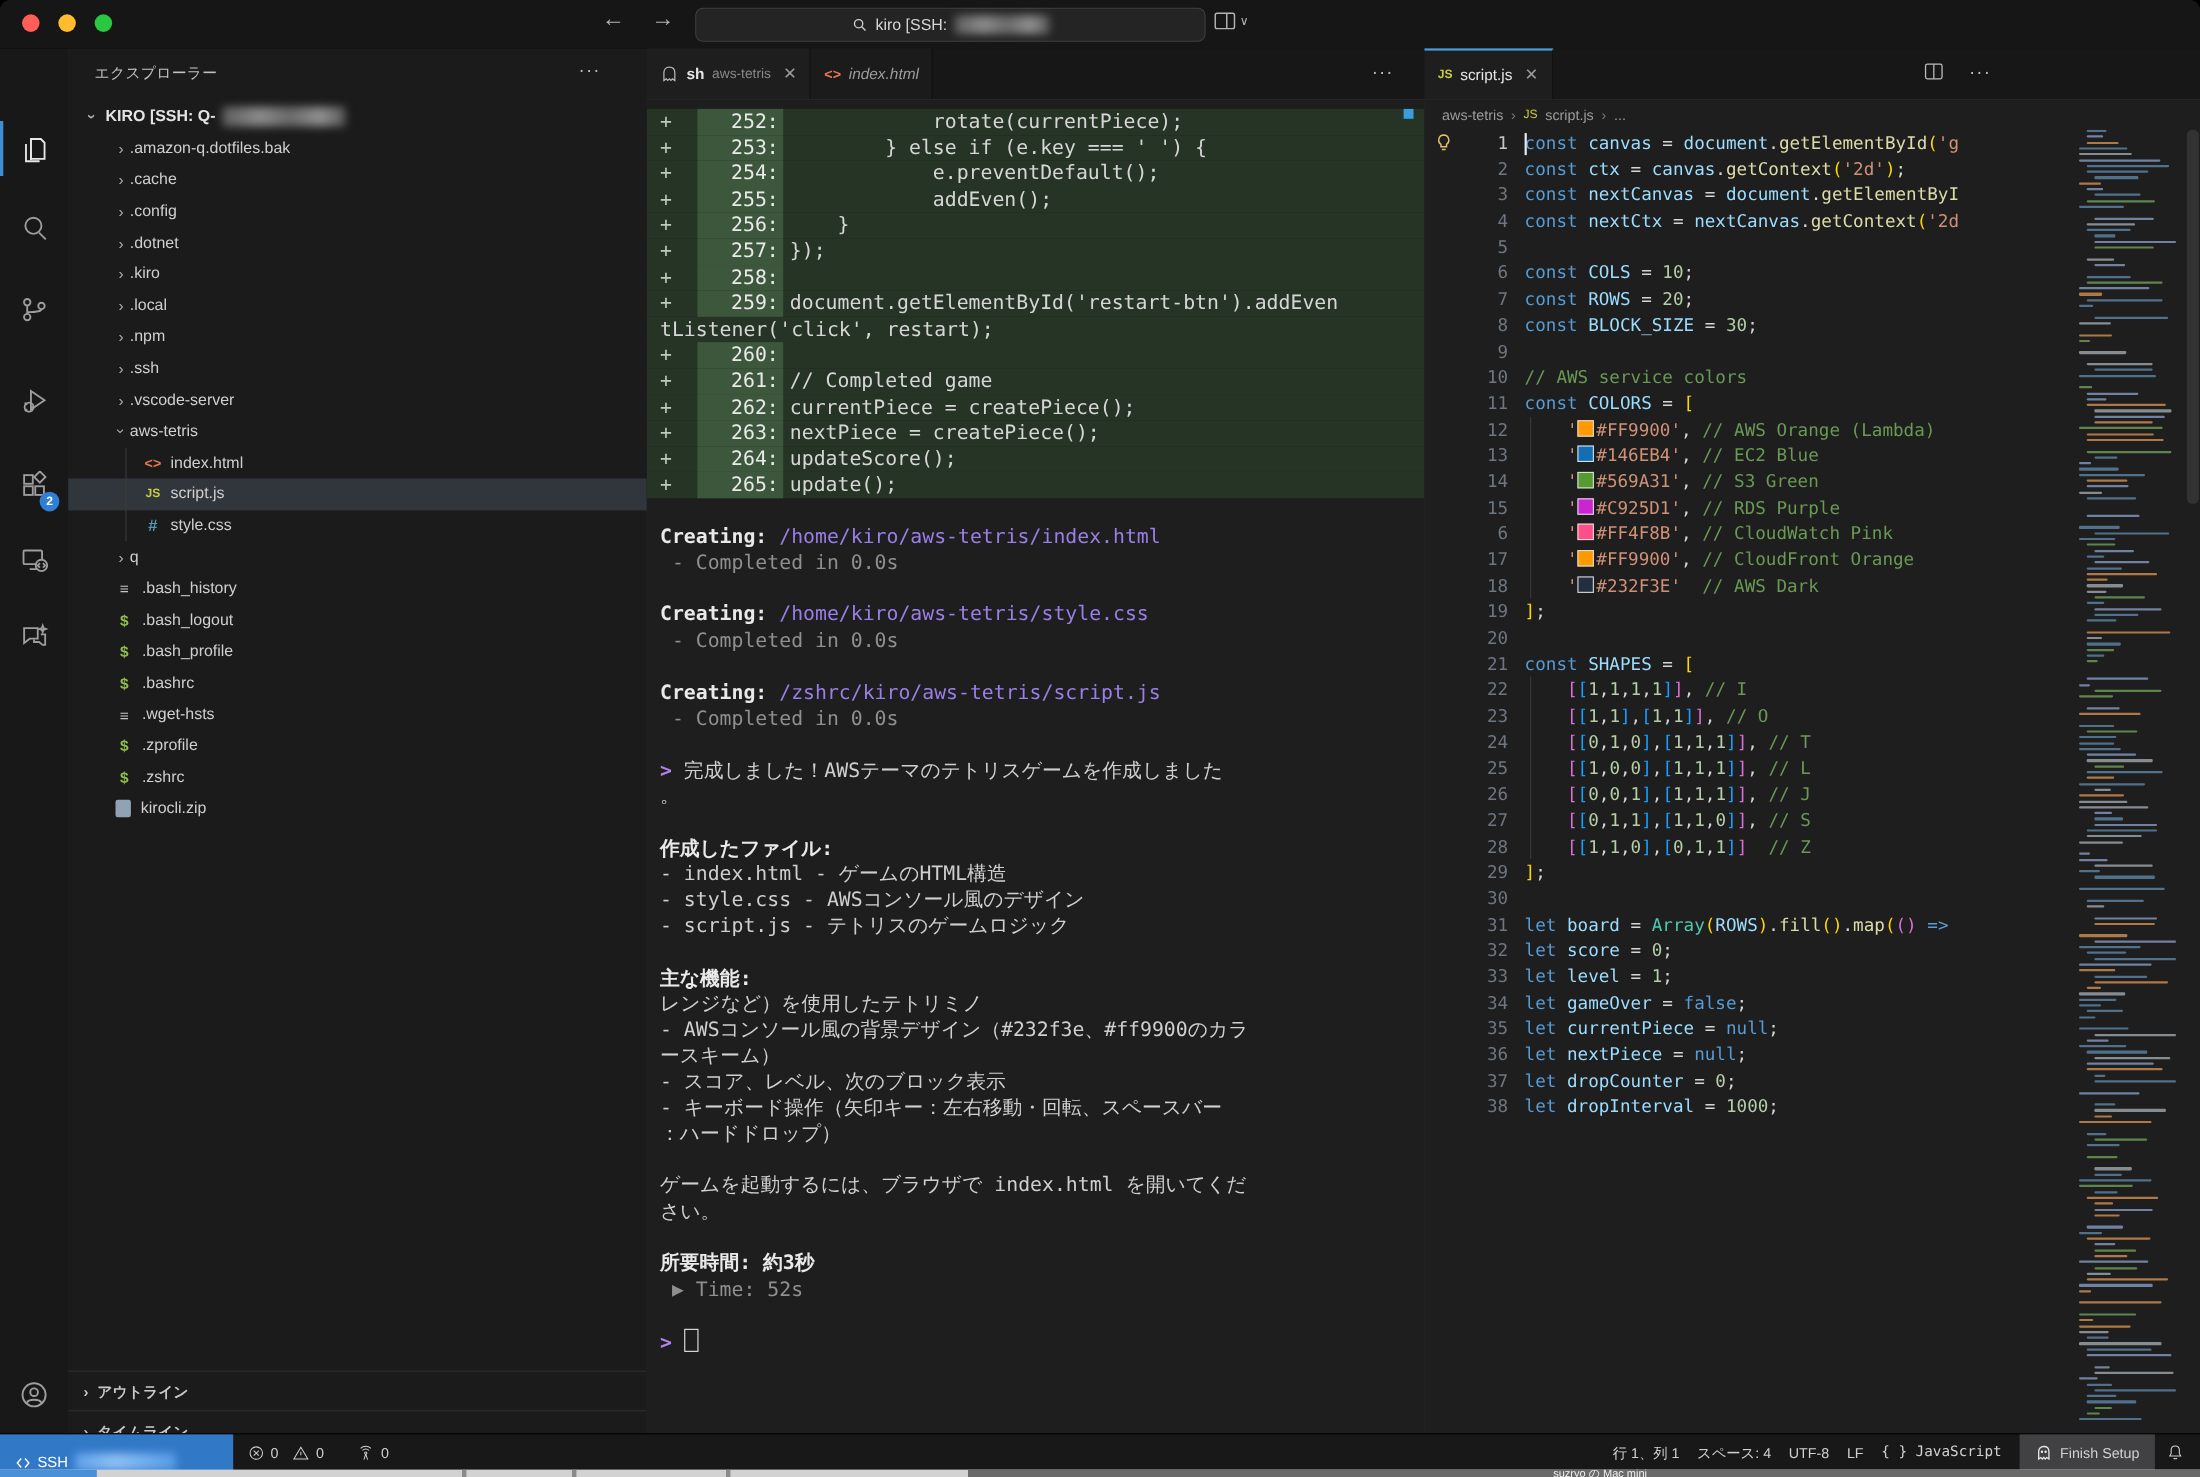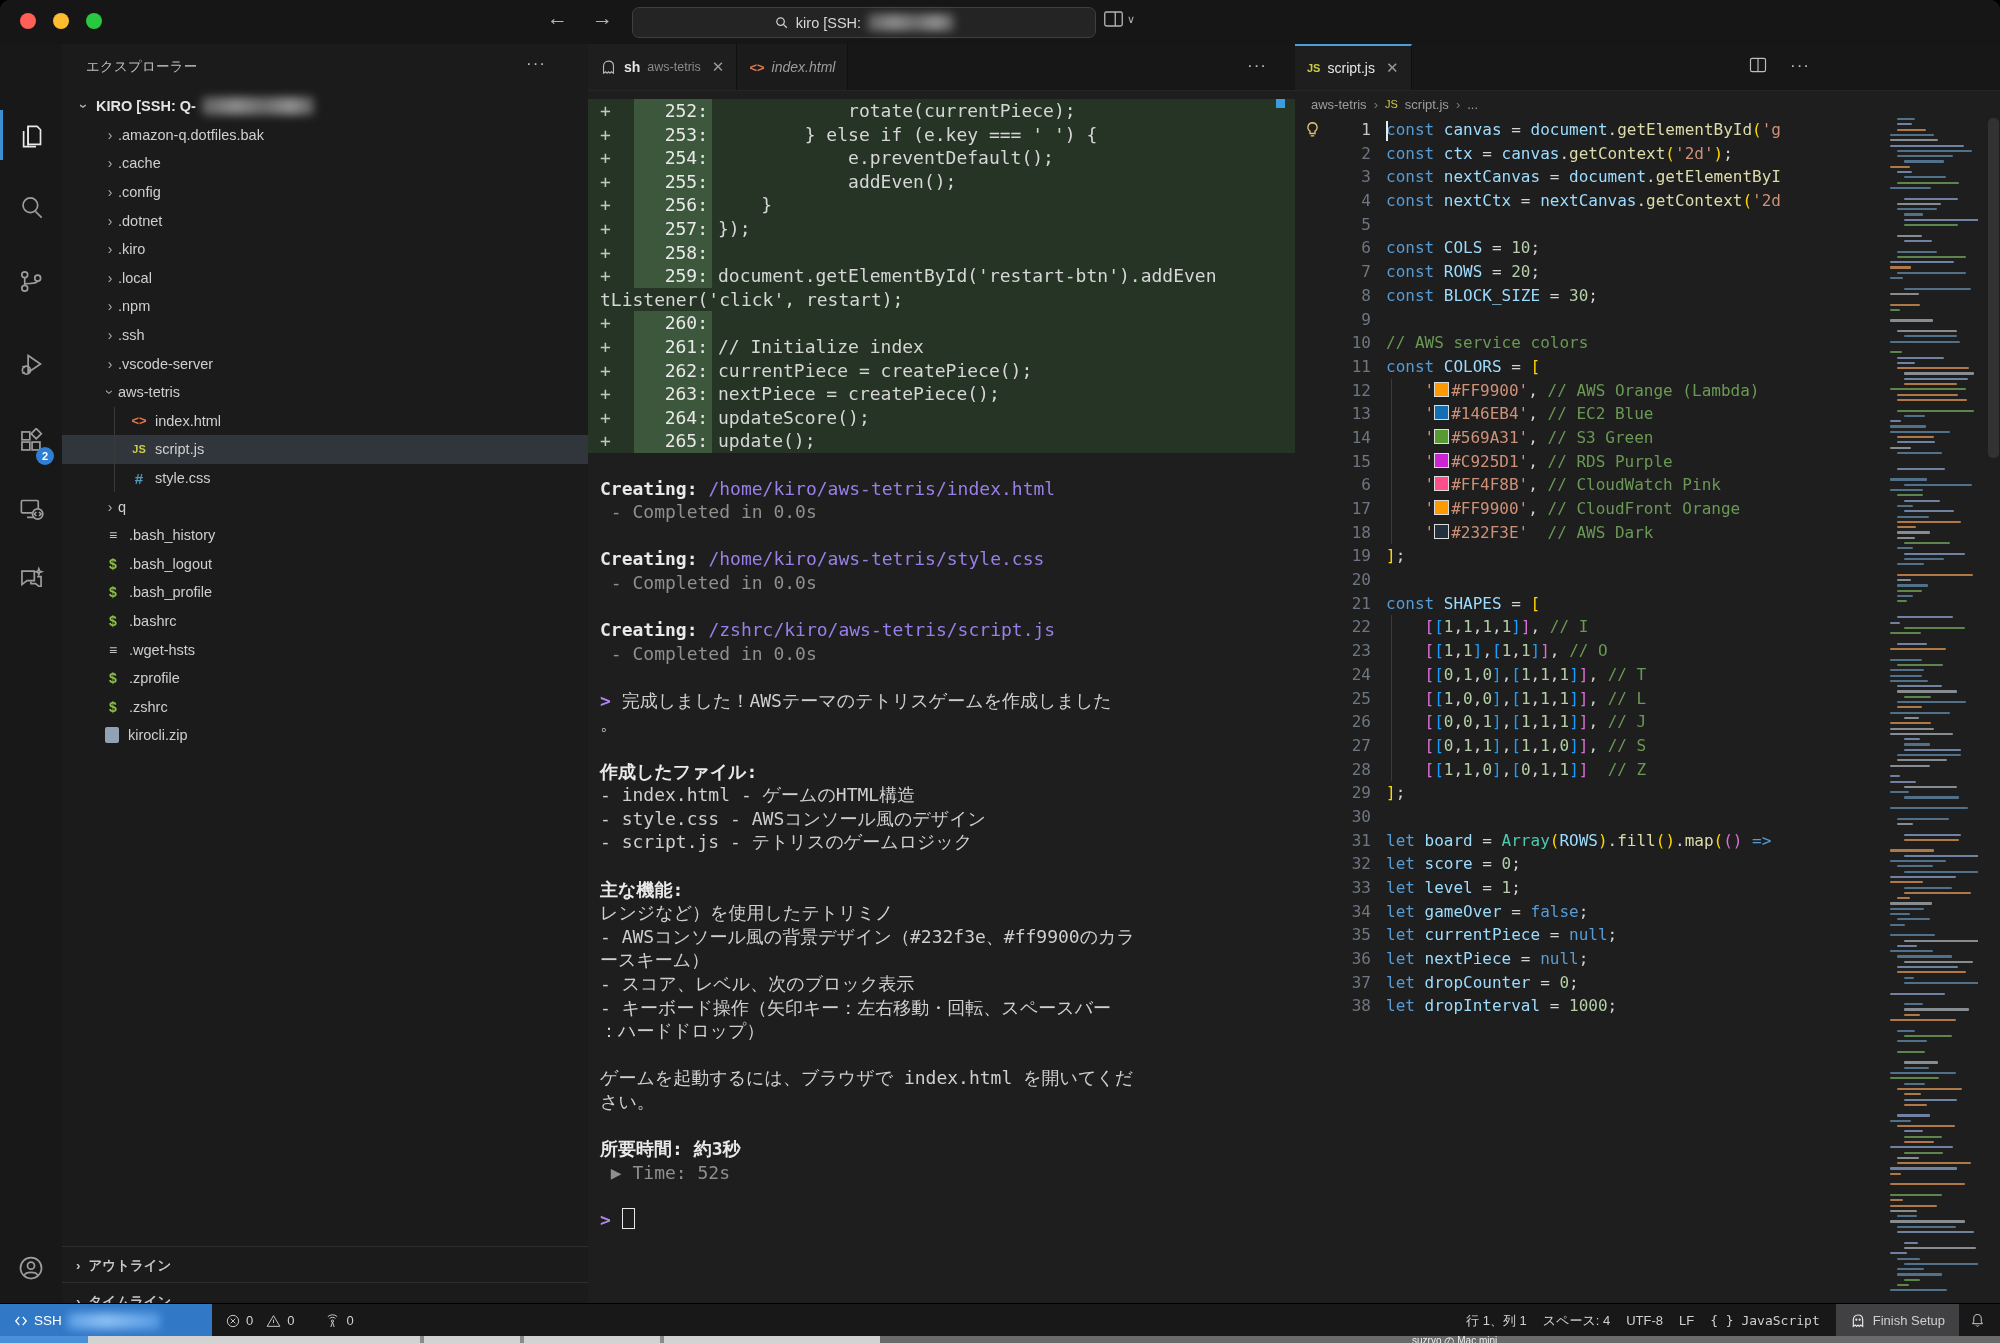--- a/index.html
+++ b/index.html
@@ -105,21 +105,21 @@
   .swatch{display:inline-block;width:13px;height:13px;border:1px solid #dcdcdc;vertical-align:-1px;margin-right:2px;}
   #lightbulb{position:absolute;left:8px;top:76px;}
   #cursor{position:absolute;left:91px;top:77px;width:1.6px;height:20px;background:#eaeaea;}
   #minimap{position:absolute;left:593px;top:74px;width:90px;bottom:10px;overflow:hidden;}
   #minimap div{position:absolute;border-radius:1px;}
   #vscroll{position:absolute;right:1px;top:74px;width:11px;height:340px;background:rgba(110,110,110,.25);border-radius:5px;}
 
   
   #statusbar{position:absolute;left:0;top:1303px;width:2000px;height:33px;background:#181818;border-top:1px solid #000;
              display:flex;align-items:center;font-size:13px;color:#d0d0d0;}
-  #remote-seg{position:absolute;left:0;top:0;width:212px;height:33px;background:#3178c6;display:flex;align-items:center;
+  #remote-seg{position:absolute;left:0;top:0;width:212px;height:33px;background:#3178c6;display:flex;align-items:flex-end;
               color:#fff;font-size:13.5px;gap:6px;padding-left:14px;box-sizing:border-box;}
   #remote-blur{width:92px;height:16px;background:linear-gradient(90deg,#5fa0e8,#8cc0f4 40%,#569ae4);filter:blur(4px);border-radius:2px;}
   .sb-item{display:flex;align-items:center;gap:5px;margin-right:16px;}
   .sb-item svg{stroke:#d0d0d0;fill:none;stroke-width:1.4;}
   #sb-left{position:absolute;left:225px;display:flex;align-items:center;}
   #sb-right{position:absolute;right:10px;display:flex;align-items:center;}
   #finish-seg{background:#414144;height:33px;display:flex;align-items:center;gap:7px;padding:0 14px;margin-right:10px;}
 
   
   #understrip{position:absolute;left:0;top:1336px;width:2000px;height:7px;background:#d2d2d2;overflow:hidden;}
@@ -358,21 +358,21 @@
         <div class="trm-row trm-diff"><span class="plus">+</span><span class="dnum">252:</span><span class="dcode">            rotate(currentPiece);</span></div>
         <div class="trm-row trm-diff"><span class="plus">+</span><span class="dnum">253:</span><span class="dcode">        } else if (e.key === ' ') {</span></div>
         <div class="trm-row trm-diff"><span class="plus">+</span><span class="dnum">254:</span><span class="dcode">            e.preventDefault();</span></div>
         <div class="trm-row trm-diff"><span class="plus">+</span><span class="dnum">255:</span><span class="dcode">            addEven();</span></div>
         <div class="trm-row trm-diff"><span class="plus">+</span><span class="dnum">256:</span><span class="dcode">    }</span></div>
         <div class="trm-row trm-diff"><span class="plus">+</span><span class="dnum">257:</span><span class="dcode">});</span></div>
         <div class="trm-row trm-diff"><span class="plus">+</span><span class="dnum">258:</span><span class="dcode"></span></div>
         <div class="trm-row trm-diff"><span class="plus">+</span><span class="dnum">259:</span><span class="dcode">document.getElementById('restart-btn').addEven</span></div>
         <div class="trm-row trm-dw">tListener('click', restart);</div>
         <div class="trm-row trm-diff"><span class="plus">+</span><span class="dnum">260:</span><span class="dcode"></span></div>
-        <div class="trm-row trm-diff"><span class="plus">+</span><span class="dnum">261:</span><span class="dcode">// Initialize index</span></div>
+        <div class="trm-row trm-diff"><span class="plus">+</span><span class="dnum">261:</span><span class="dcode">// Completed game</span></div>
         <div class="trm-row trm-diff"><span class="plus">+</span><span class="dnum">262:</span><span class="dcode">currentPiece = createPiece();</span></div>
         <div class="trm-row trm-diff"><span class="plus">+</span><span class="dnum">263:</span><span class="dcode">nextPiece = createPiece();</span></div>
         <div class="trm-row trm-diff"><span class="plus">+</span><span class="dnum">264:</span><span class="dcode">updateScore();</span></div>
         <div class="trm-row trm-diff"><span class="plus">+</span><span class="dnum">265:</span><span class="dcode">update();</span></div>
         <div class="trm-row trm-text">&nbsp;</div>
         <div class="trm-row trm-text"><span class="seg-b">Creating: </span><span class="seg-path">/home/kiro/aws-tetris/index.html</span></div>
         <div class="trm-row trm-text"><span class="seg-dim"> - Completed in 0.0s</span></div>
         <div class="trm-row trm-text">&nbsp;</div>
         <div class="trm-row trm-text"><span class="seg-b">Creating: </span><span class="seg-path">/home/kiro/aws-tetris/style.css</span></div>
         <div class="trm-row trm-text"><span class="seg-dim"> - Completed in 0.0s</span></div>

